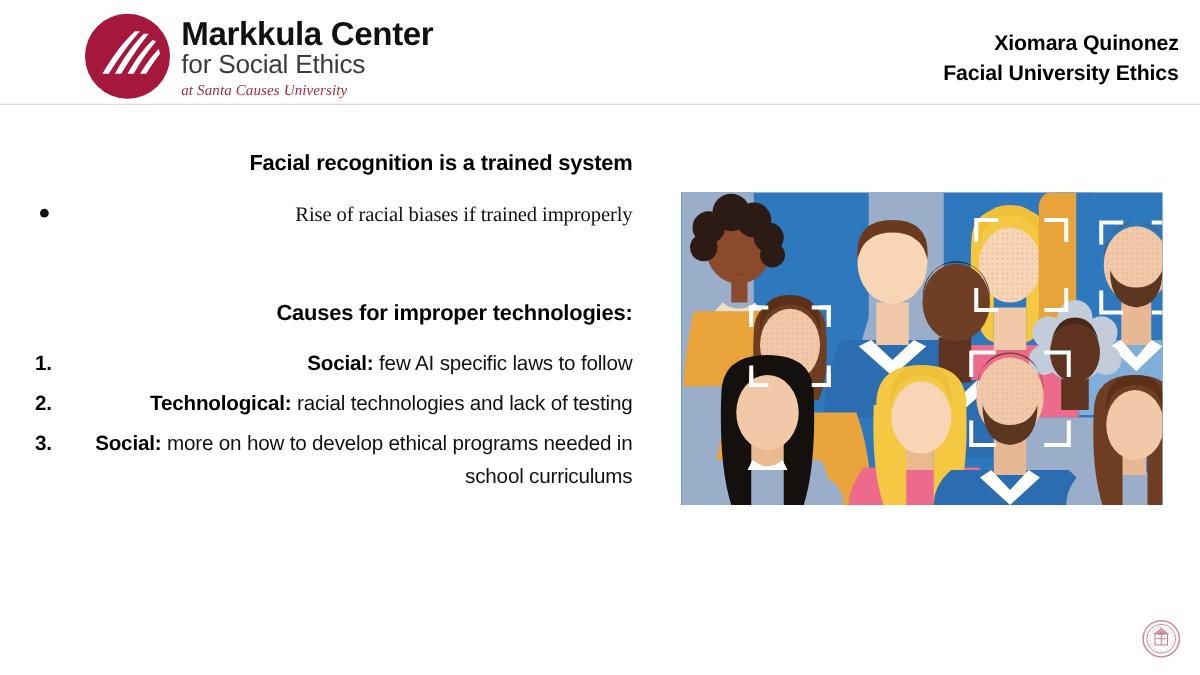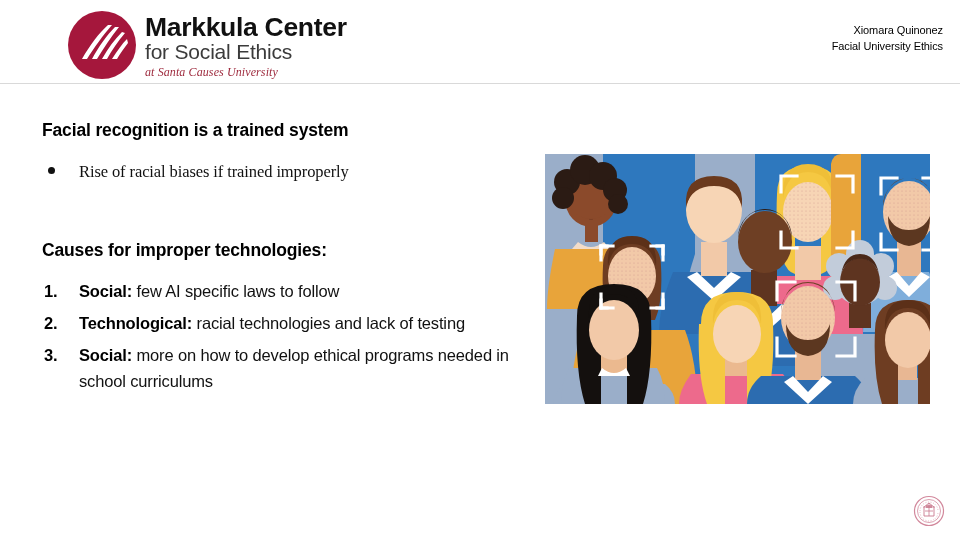--- a/index.html
+++ b/index.html
@@ -16,26 +16,26 @@
   .header{position:absolute;left:0;top:0;width:960px;height:84px;}
   .logo-block{position:absolute;left:68px;top:11px;display:flex;align-items:flex-start;}
   .logo-mark{width:68px;height:68px;border-radius:50%;background:#A5173C;position:relative;flex:none;overflow:hidden;}
   .logo-mark svg{position:absolute;left:0;top:0;}
   .logo-text{margin-left:9px;padding-top:3px;}
   .logo-l1{font-size:26.5px;font-weight:bold;color:#111;line-height:1.02;letter-spacing:-0.3px;}
   .logo-l2{font-size:21px;font-weight:normal;color:#3b3b3b;line-height:1.08;letter-spacing:-0.2px;}
   .logo-l3{font-family:"Liberation Serif", serif;font-style:italic;font-size:12px;color:#9E2B3E;line-height:1.25;margin-top:1px;letter-spacing:0.1px;}
 
   .header-right{position:absolute;right:17px;top:23px;text-align:right;}
-  .header-right div{font-size:11px;font-weight:normal;color:#000;line-height:1.42;letter-spacing:-0.1px;}
+  .header-right div{font-size:17px;font-weight:bold;color:#000;line-height:1.42;letter-spacing:-0.1px;}
 
   .divider{position:absolute;left:0;top:83px;width:960px;height:1px;background:#d9d9d9;}
 
   
-  .content{position:absolute;left:42px;top:120px;width:480px;}
+  .content{position:absolute;left:26px;top:120px;width:480px;text-align:right;}
   .h-title{font-size:17.5px;font-weight:bold;color:#000;line-height:1.25;letter-spacing:-0.15px;}
 
   .bullet-list{margin:0;padding:0;list-style:none;margin-top:19px;font-family:Liberation Serif, serif;}
   .bullet-li{position:relative;padding-left:37px;font-size:16.5px;color:#111;line-height:1.3;letter-spacing:-0.1px;}
   .bullet-dot{position:absolute;left:6px;top:6px;width:7px;height:7px;border-radius:50%;background:#111;}
 
   .h-title2{margin-top:58px;font-size:17.5px;font-weight:bold;color:#000;line-height:1.25;letter-spacing:-0.15px;}
 
   .num-list{margin:0;padding:0;list-style:none;margin-top:16px;}
   .num-li{position:relative;padding-left:37px;font-size:16.5px;color:#111;line-height:1.62;letter-spacing:-0.15px;margin-bottom:5px;}

